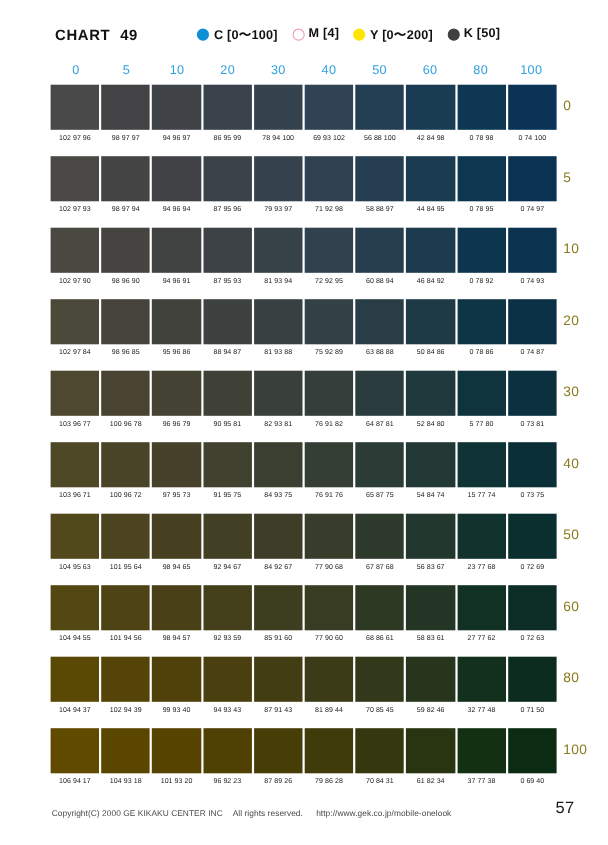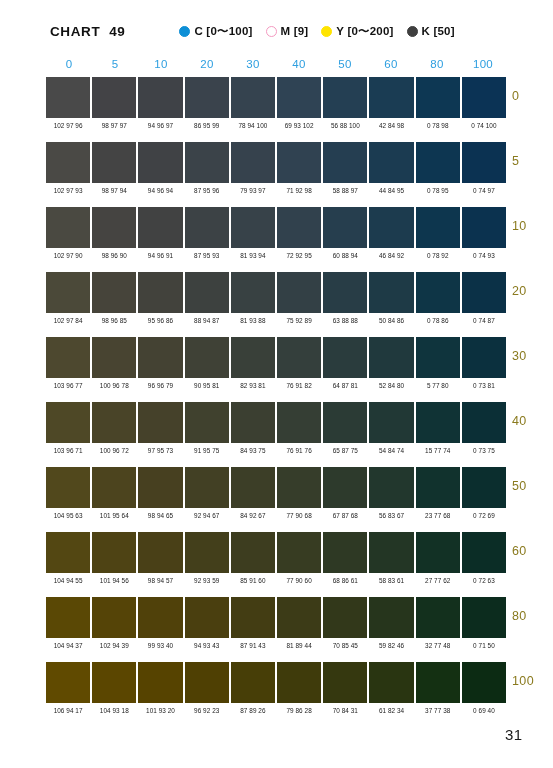--- a/index.html
+++ b/index.html
@@ -183,21 +183,21 @@
   <div id="header">
     <div id="chart-title">CHART</div>
     <div id="chart-number">49</div>
     <div id="legend">
         <div class="legend-item">
           <span class="legend-dot" style="background: rgb(13, 143, 214); border: 1px solid rgb(13, 143, 214); box-sizing: border-box;"></span>
           <span class="legend-label">C [0〜100]</span>
         </div>
         <div class="legend-item">
           <span class="legend-dot" style="background: rgb(255, 255, 255); border: 1.4px solid rgb(244, 154, 193); box-sizing: border-box;"></span>
-          <span class="legend-label">M [9]</span>
+          <span class="legend-label">M [4]</span>
         </div>
         <div class="legend-item">
           <span class="legend-dot" style="background: rgb(255, 228, 0); border: 1px solid rgb(255, 228, 0); box-sizing: border-box;"></span>
           <span class="legend-label">Y [0〜200]</span>
         </div>
         <div class="legend-item">
           <span class="legend-dot" style="background: rgb(63, 63, 63); border: 1px solid rgb(63, 63, 63); box-sizing: border-box;"></span>
           <span class="legend-label">K [50]</span>
         </div>
       </div>
@@ -482,15 +482,20 @@
           <div class="value-cell" style="color: rgb(27, 27, 27);">79 86 28</div>
           <div class="value-cell" style="color: rgb(27, 27, 27);">70 84 31</div>
           <div class="value-cell" style="color: rgb(27, 27, 27);">61 82 34</div>
           <div class="value-cell" style="color: rgb(27, 27, 27);">37 77 38</div>
           <div class="value-cell" style="color: rgb(27, 27, 27);">0 69 40</div>
         </div>
         <div class="row-label" style="color: rgb(138, 122, 30);">100</div>
       </div>
     </div>
 
-  <div id="page-number">31</div>
+  <div id="footer">
+    <div id="copyright">Copyright(C) 2000 GE KIKAKU CENTER INC</div>
+    <div id="rights">All rights reserved.</div>
+    <div id="url">http://www.gek.co.jp/mobile-onelook</div>
+  </div>
+  <div id="page-number">57</div>
 
 </div>
 
 </body></html>

